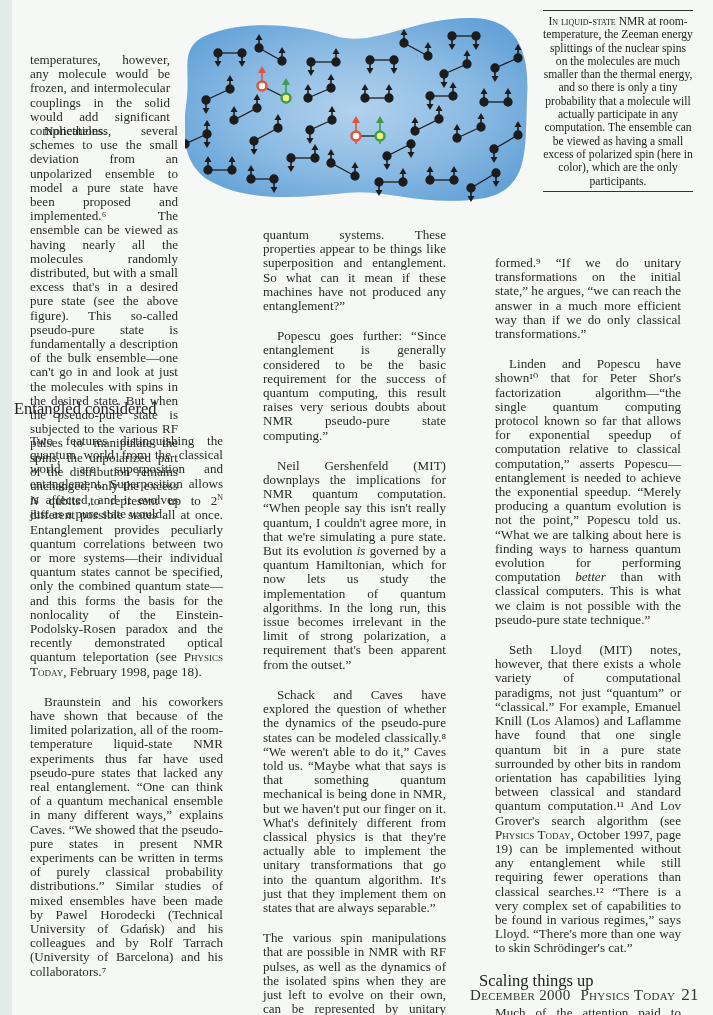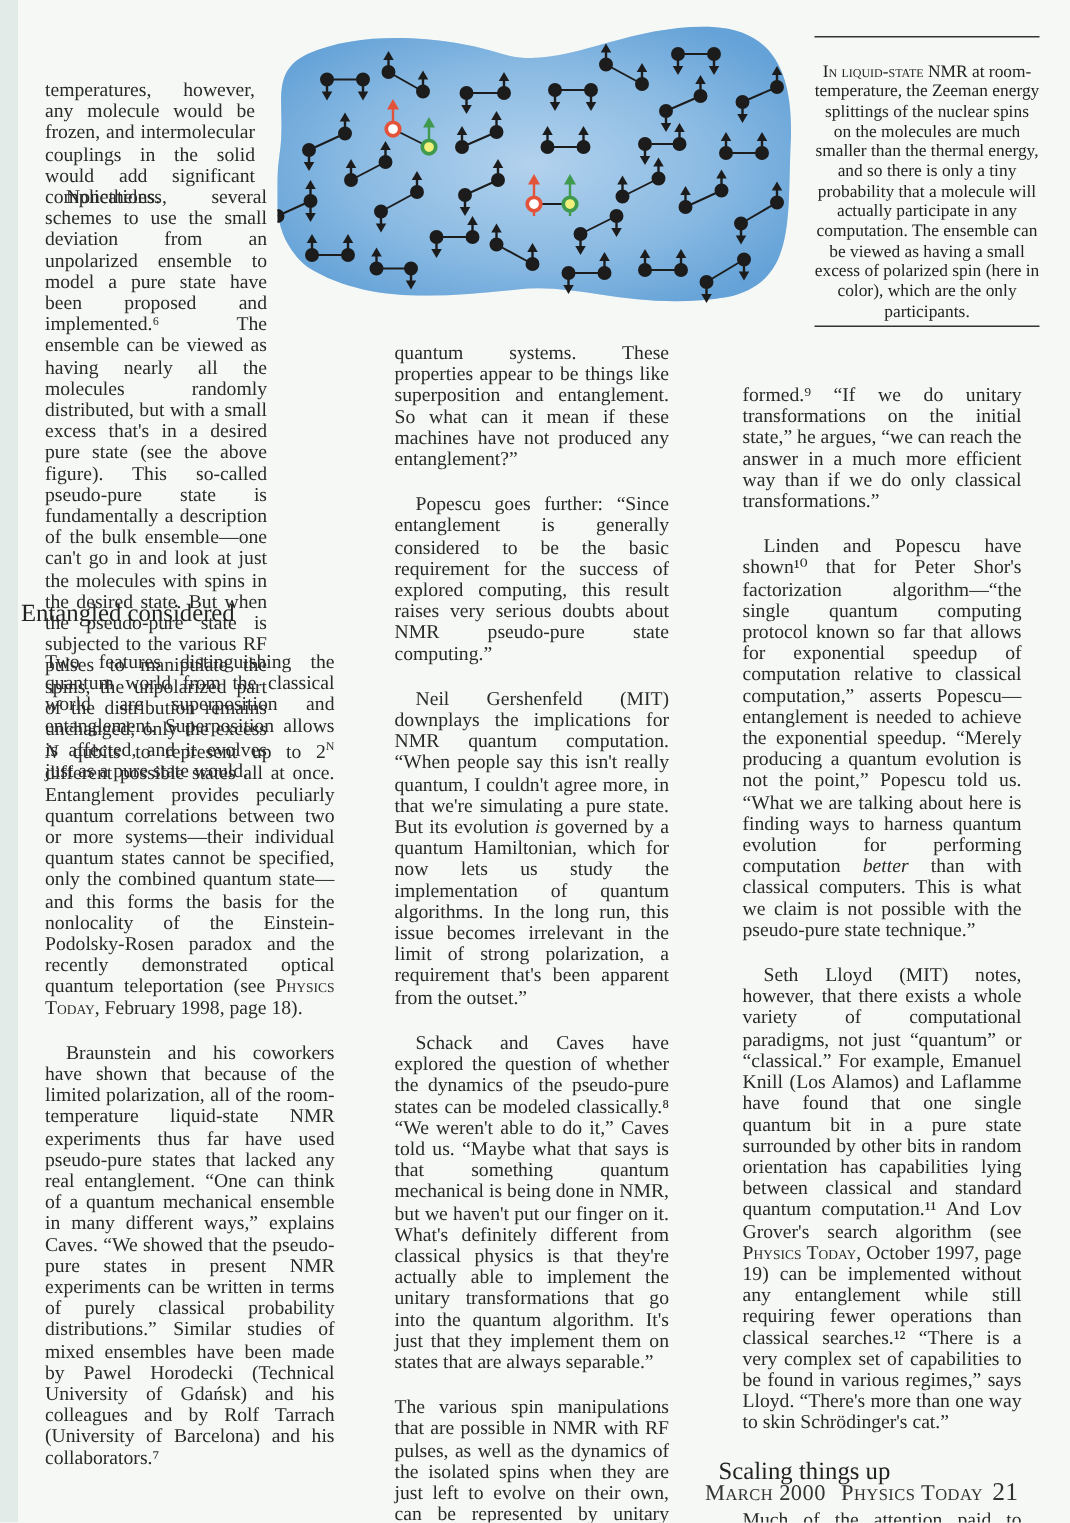--- a/index.html
+++ b/index.html
@@ -10,23 +10,23 @@
     color:#2a2a2a;
   }
   .edge { position:absolute; left:0; top:0; width:12px; height:1015px; background:#e3ebe9; }
   .figure { position:absolute; left:185px; top:8px; width:345px; height:200px; }
   .col { position:absolute; font-size:13.1px; line-height:14.2px; text-align:justify; }
   .col p { margin:16px; text-indent:14px; }
   .col p.noind { text-indent:0; }
   .col h2 { font-weight:normal; font-size:16.5px; line-height:18px; margin:5px 0 2px 0; color:#222; }
   .sc { font-variant:small-caps; }
   .caption {
-    position:absolute; left:543px; top:24px; width:150px;
+    position:absolute; left:543px; top:10px; width:150px;
     border-top:1.5px solid #333; border-bottom:1.5px solid #333;
-    font-size:11.6px; line-height:13.3px; padding:16px 0 3px 0; text-align:center; color:#222;
+    font-size:11.6px; line-height:13.3px; padding:4px 0 3px 0; text-align:center; color:#222;
   }
   .caption .lead { font-variant:small-caps; }
   .footer { position:absolute; left:470px; top:985px; font-size:15px; color:#333; letter-spacing:0.3px; }
   .footer .pg { font-size:17px; margin-left:6px; }
   .footer .sp { margin-left:10px; }
 </style>
 </head>
 <body>
 
 <div class="edge"></div>
@@ -227,35 +227,35 @@
 </div>
 <div class="col" style="left:14px; top:108px; width:225px;">
   <p style="width:148px;">Nonetheless, several schemes to use the small deviation from an unpolarized ensemble to model a pure state have been proposed and implemented.⁶ The ensemble can be viewed as having nearly all the molecules randomly distributed, but with a small excess that's in a desired pure state (see the above figure). This so-called pseudo-pure state is fundamentally a description of the bulk ensemble—one can't go in and look at just the molecules with spins in the desired state. But when the pseudo-pure state is subjected to the various RF pulses to manipulate the spins, the unpolarized part of the distribution remains unchanged; only the excess is affected, and it evolves just as a pure state would.</p>
 </div>
 
 <div class="col" style="left:14px; top:250px; width:225px;">
 </div>
 
 <div class="col" style="left:247px; top:212px; width:215px;">
   <p class="noind">quantum systems. These properties appear to be things like superposition and entanglement. So what can it mean if these machines have not produced any entanglement?”</p>
-  <p>Popescu goes further: “Since entanglement is generally considered to be the basic requirement for the success of explored computing, this result raises very serious doubts about NMR pseudo-pure state computing.”</p>
+  <p>Popescu goes further: “Since entanglement is generally considered to be the basic requirement for the success of quantum computing, this result raises very serious doubts about NMR pseudo-pure state computing.”</p>
   <p><span>Neil Gershenfeld (MIT) downplays the implications for NMR quantum computation. “When people say this isn't really quantum, I couldn't agree more, in that we're simulating a pure state. But its evolution </span><em>is</em><span> governed by a quantum Hamiltonian, which for now lets us study the implementation of quantum algorithms. In the long run, this issue becomes irrelevant in the limit of strong polarization, a requirement that's been apparent from the outset.”</span></p>
   <p>Schack and Caves have explored the question of whether the dynamics of the pseudo-pure states can be modeled classically.⁸ “We weren't able to do it,” Caves told us. “Maybe what that says is that something quantum mechanical is being done in NMR, but we haven't put our finger on it. What's definitely different from classical physics is that they're actually able to implement the unitary transformations that go into the quantum algorithm. It's just that they implement them on states that are always separable.”</p>
   <p class="noind">The various spin manipulations that are possible in NMR with RF pulses, as well as the dynamics of the isolated spins when they are just left to evolve on their own, can be represented by unitary transformations (in the absence of decoherence). Raymond Laflamme (Los Alamos National Laboratory) suggests that these unitary transformations—which are inherently quantum mechanical—constitute the essential element of quantum computation, not the states of the system that are being trans-</p>
 </div>
 
 <div class="col" style="left:479px; top:240px; width:218px;">
   <p class="noind">formed.⁹ “If we do unitary transformations on the initial state,” he argues, “we can reach the answer in a much more efficient way than if we do only classical transformations.”</p>
   <p><span>Linden and Popescu have shown¹⁰ that for Peter Shor's factorization algorithm—“the single quantum computing protocol known so far that allows for exponential speedup of computation relative to classical computation,” asserts Popescu—entanglement is needed to achieve the exponential speedup. “Merely producing a quantum evolution is not the point,” Popescu told us. “What we are talking about here is finding ways to harness quantum evolution for performing computation </span><em>better</em><span> than with classical computers. This is what we claim is not possible with the pseudo-pure state technique.”</span></p>
   <p><span>Seth Lloyd (MIT) notes, however, that there exists a whole variety of computational paradigms, not just “quantum” or “classical.” For example, Emanuel Knill (Los Alamos) and Laflamme have found that one single quantum bit in a pure state surrounded by other bits in random orientation has capabilities lying between classical and standard quantum computation.¹¹ And Lov Grover's search algorithm (see </span><span class="sc">Physics Today</span><span>, October 1997, page 19) can be implemented without any entanglement while still requiring fewer operations than classical searches.¹² “There is a very complex set of capabilities to be found in various regimes,” says Lloyd. “There's more than one way to skin Schrödinger's cat.”</span></p>
   <h2>Scaling things up</h2>
   <p class="noind">Much of the attention paid to quantum computation has focused on its potential for handling large problems more efficiently than classical computers. Braunstein cautions that in any discussion of the benefits of quantum computation, it is important to consider how the accounting is</p>
 </div>
 
 <div class="col" style="left:14px; top:395px; width:225px;">
   <h2>Entangled considered</h2>
   <p class="noind"><span>Two features distinguishing the quantum world from the classical world are superposition and entanglement. Superposition allows </span><em>N</em><span> qubits to represent up to 2</span><sup style="font-size:8px;">N</sup><span> different possible states all at once. Entanglement provides peculiarly quantum correlations between two or more systems—their individual quantum states cannot be specified, only the combined quantum state—and this forms the basis for the nonlocality of the Einstein-Podolsky-Rosen paradox and the recently demonstrated optical quantum teleportation (see </span><span class="sc">Physics Today</span><span>, February 1998, page 18).</span></p>
   <p>Braunstein and his coworkers have shown that because of the limited polarization, all of the room-temperature liquid-state NMR experiments thus far have used pseudo-pure states that lacked any real entanglement. “One can think of a quantum mechanical ensemble in many different ways,” explains Caves. “We showed that the pseudo-pure states in present NMR experiments can be written in terms of purely classical probability distributions.” Similar studies of mixed ensembles have been made by Pawel Horodecki (Technical University of Gdańsk) and his colleagues and by Rolf Tarrach (University of Barcelona) and his collaborators.⁷</p>
 </div>
 
 <div class="footer">
-  <span class="sc">March 2000</span><span class="sc sp">Physics Today</span><span class="pg">21</span>
+  <span class="sc">December 2000</span><span class="sc sp">Physics Today</span><span class="pg">21</span>
 </div>
 
 </body></html>

